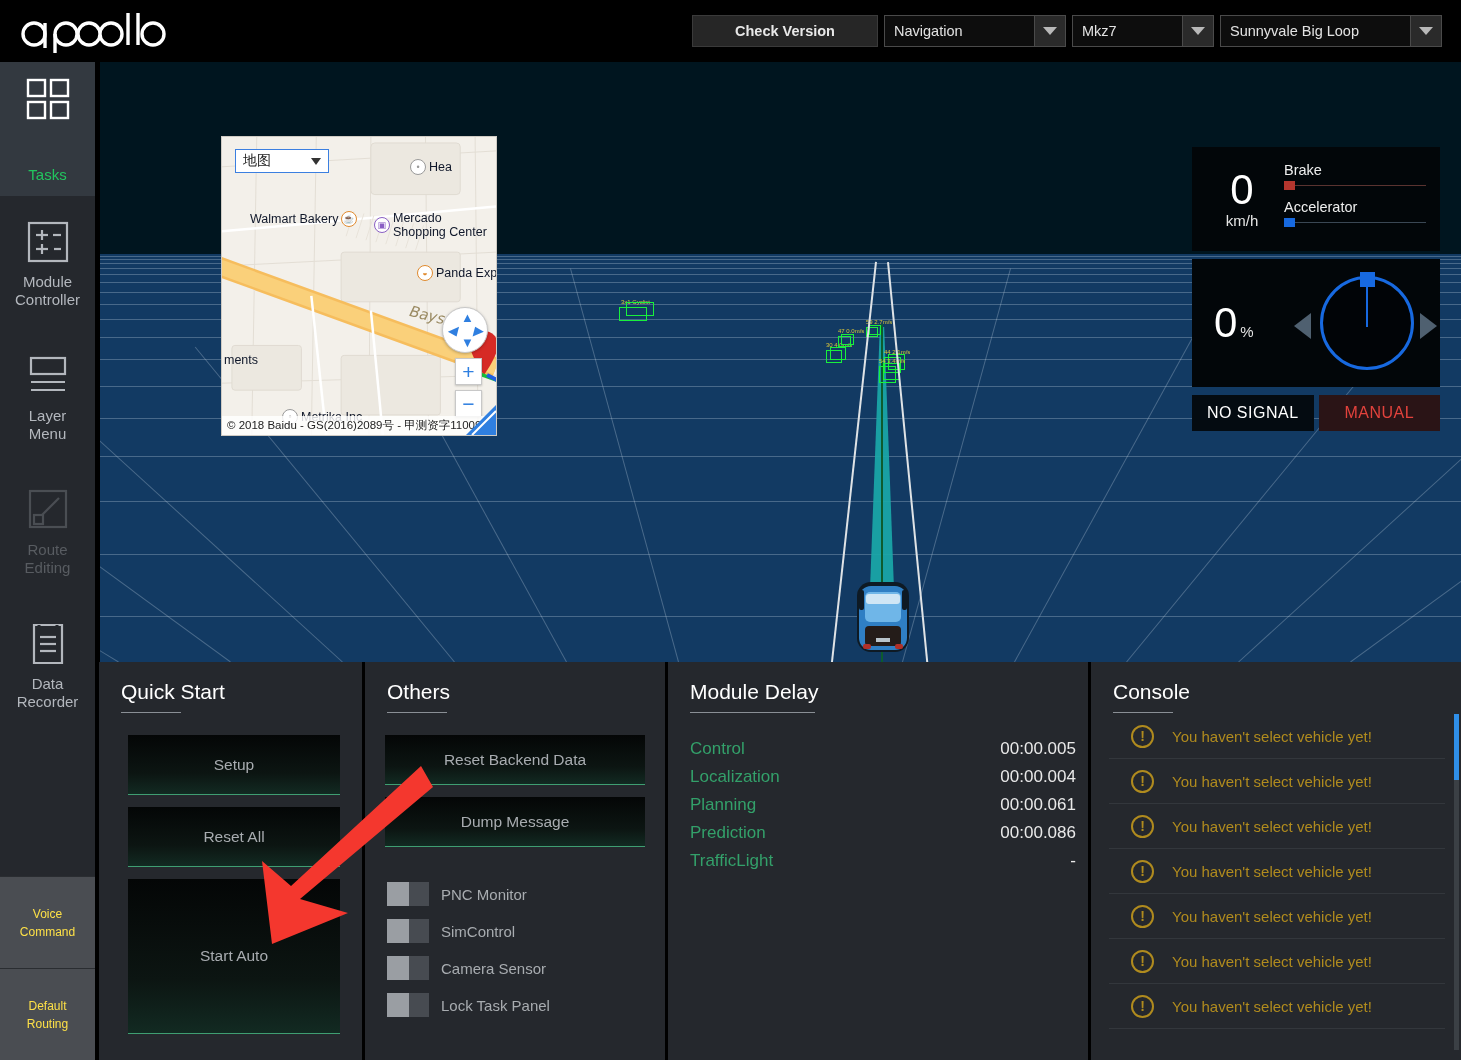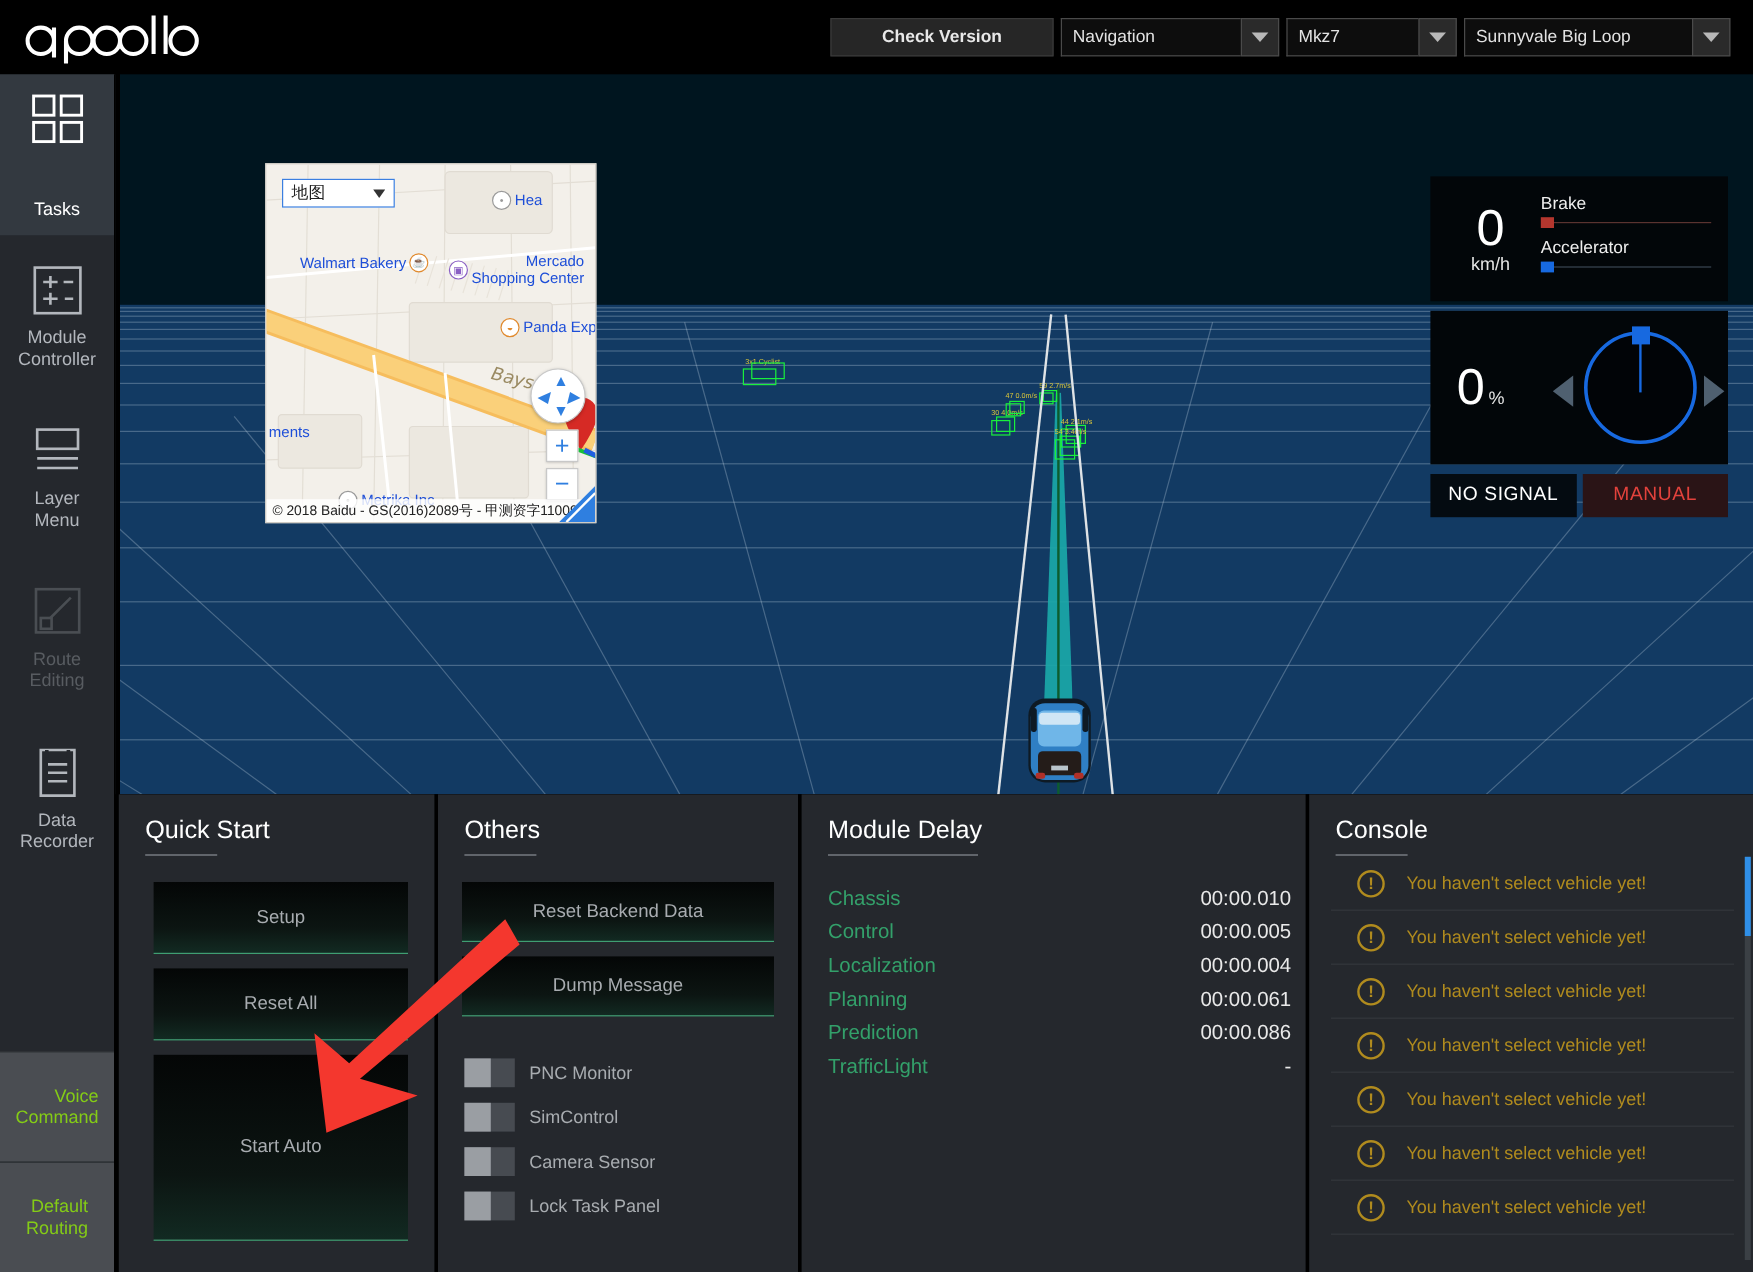--- a/index.html
+++ b/index.html
@@ -62,29 +62,29 @@
   .side-item {
     height: 134px; display: flex; flex-direction: column;
     align-items: center; justify-content: center;
     color: #b3b7bd; font-size: 15px; line-height: 18px; text-align: center;
     cursor: pointer; flex: none;
   }
   .side-item .si-ico {
     height: 50px; display: flex; align-items: center; justify-content: center;
     margin-bottom: 6px;
   }
-  .side-item.active { background: #333940; color: #ffffff; gap: 36px; }
+  .side-item.active { background: #333940; color: #22c55e; gap: 36px; }
   .side-item.active .si-ico svg { stroke: #fff; }
   .side-item.disabled { color: #585c61; }
   .side-item.disabled .si-ico svg { stroke: #4a4e53; }
   .side-spacer { flex: 1 1 auto; }
   .side-bottom {
     height: 92px; display: flex; align-items: center; justify-content: center;
-    background: #4a4d52; color: #84cc16; font-size: 15px; line-height: 18px;
-    text-align: right; cursor: pointer; border-top: 1px solid #2a2d31;
+    background: #4a4d52; color: #fde047; font-size: 12px; line-height: 18px;
+    text-align: center; cursor: pointer; border-top: 1px solid #2a2d31;
     flex: none;
   }
 
   
   #scene {
     position: absolute; left: 100px; top: 62px;
     width: 1361px; height: 600px;
     background: #00151f; overflow: hidden;
   }
   #sky { position: absolute; left:0; top:0; width:100%; height:192px; background:#00151f; }
@@ -143,21 +143,21 @@
   }
   .poi { position: absolute; display: flex; align-items: center; gap: 3px; white-space: nowrap; }
   .poi-dot {
     width: 16px; height: 16px; border-radius: 50%;
     background: #fff; border: 1.6px solid #e08a2e;
     display: flex; align-items: center; justify-content: center;
     font-size: 9px; color: #e08a2e; flex: none;
   }
   .poi-dot.purple { border-color: #8a5fc4; color: #8a5fc4; }
   .poi-dot.gray { border-color: #9a9a9a; color: #9a9a9a; }
-  .poi-txt { font-size: 12.5px; color: #1d4ed8; line-height: 14px; text-align: right; }
+  .poi-txt { font-size: 12.5px; color: #0f172a; line-height: 14px; }
   #map-marker { position: absolute; left: 245px; top: 190px; }
   #map-attr {
     position: absolute; left: 0; bottom: 0; width: 100%;
     background: rgba(255,255,255,.82); color: #222;
     font-size: 11.5px; padding: 2px 5px; white-space: nowrap;
   }
   #map-pan {
     position: absolute; right: 8px; bottom: 82px;
     width: 46px; height: 46px; border-radius: 50%;
     background: #fff; border: 1px solid #c8c8c8;
@@ -652,24 +652,20 @@
         <div class="tlabel">Lock Task Panel</div>
       </div>
     </div>
 
     <div class="pdiv"></div>
 
     <div class="panel" id="p-delay">
       <div class="panel-title">Module Delay</div>
       <div class="panel-rule" style="width:125px;margin-bottom:22px;"></div>
       <div class="delay-row">
-        <span class="delay-name">Chassis</span>
-        <span class="delay-val">00:00.010</span>
-      </div>
-      <div class="delay-row">
         <span class="delay-name">Control</span>
         <span class="delay-val">00:00.005</span>
       </div>
       <div class="delay-row">
         <span class="delay-name">Localization</span>
         <span class="delay-val">00:00.004</span>
       </div>
       <div class="delay-row">
         <span class="delay-name">Planning</span>
         <span class="delay-val">00:00.061</span>

